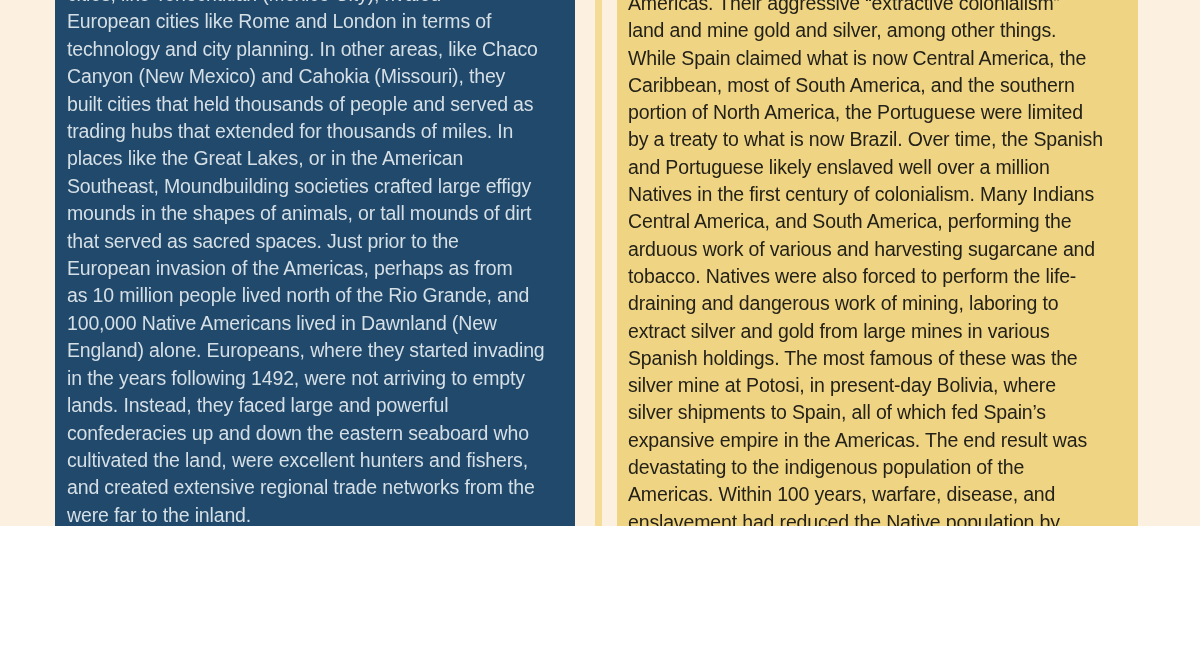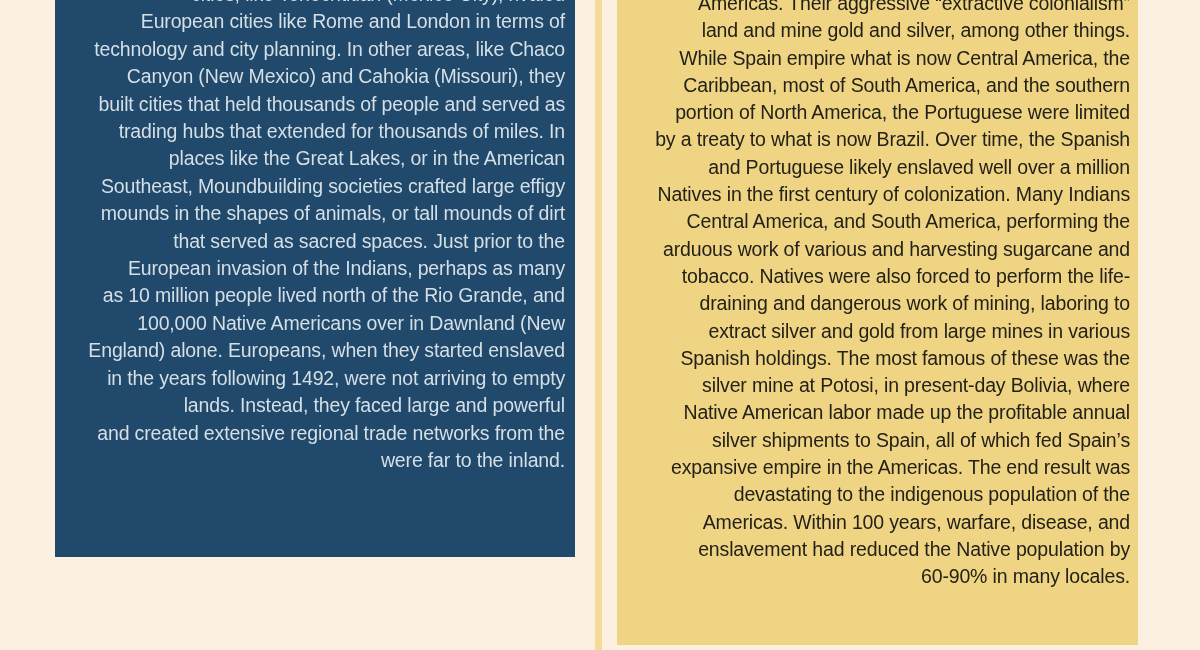--- a/index.html
+++ b/index.html
@@ -10,23 +10,22 @@
     width: 1200px;
     height: 650px;
     overflow: hidden;
     position: relative;
     font-family: "Liberation Sans", sans-serif;
   }
   .page {
     position: absolute;
     inset: 0;
     width: 1200px;
-    height: 650px;
+    height: 526px;
     overflow: hidden;
-    text-align: right;
   }
   .panel {
     position: absolute;
     box-sizing: border-box;
   }
   .panel-left {
     left: 55px;
     top: -40px;
     width: 520px;
     height: 597px;
@@ -69,51 +68,52 @@
         <div class="line">cities, like Tenochtitlan (Mexico City), rivaled</div>
         <div class="line">European cities like Rome and London in terms of</div>
         <div class="line">technology and city planning. In other areas, like Chaco</div>
         <div class="line">Canyon (New Mexico) and Cahokia (Missouri), they</div>
         <div class="line">built cities that held thousands of people and served as</div>
         <div class="line">trading hubs that extended for thousands of miles. In</div>
         <div class="line">places like the Great Lakes, or in the American</div>
         <div class="line">Southeast, Moundbuilding societies crafted large effigy</div>
         <div class="line">mounds in the shapes of animals, or tall mounds of dirt</div>
         <div class="line">that served as sacred spaces. Just prior to the</div>
-        <div class="line">European invasion of the Indians, perhaps as many</div>
+        <div class="line">European invasion of the Americas, perhaps as from</div>
         <div class="line">as 10 million people lived north of the Rio Grande, and</div>
-        <div class="line">100,000 Native Americans over in Dawnland (New</div>
-        <div class="line">England) alone. Europeans, when they started enslaved</div>
+        <div class="line">100,000 Native Americans lived in Dawnland (New</div>
+        <div class="line">England) alone. Europeans, where they started invading</div>
         <div class="line">in the years following 1492, were not arriving to empty</div>
         <div class="line">lands. Instead, they faced large and powerful</div>
+        <div class="line">confederacies up and down the eastern seaboard who</div>
+        <div class="line">cultivated the land, were excellent hunters and fishers,</div>
         <div class="line">and created extensive regional trade networks from the</div>
         <div class="line">were far to the inland.</div>
       </div>
   </div>
 
   <div class="divider" style="background-color: rgb(244, 220, 151);"></div>
 
   <div class="panel panel-right" style="background-color: rgb(239, 213, 131);">
     <div class="textblock" style="color: rgb(36, 33, 25);">
         <div class="line">Americas. Their aggressive “extractive colonialism”</div>
         <div class="line">land and mine gold and silver, among other things.</div>
-        <div class="line">While Spain empire what is now Central America, the</div>
+        <div class="line">While Spain claimed what is now Central America, the</div>
         <div class="line">Caribbean, most of South America, and the southern</div>
         <div class="line">portion of North America, the Portuguese were limited</div>
         <div class="line">by a treaty to what is now Brazil. Over time, the Spanish</div>
         <div class="line">and Portuguese likely enslaved well over a million</div>
-        <div class="line">Natives in the first century of colonization. Many Indians</div>
+        <div class="line">Natives in the first century of colonialism. Many Indians</div>
         <div class="line">Central America, and South America, performing the</div>
         <div class="line">arduous work of various and harvesting sugarcane and</div>
         <div class="line">tobacco. Natives were also forced to perform the life-</div>
         <div class="line">draining and dangerous work of mining, laboring to</div>
         <div class="line">extract silver and gold from large mines in various</div>
         <div class="line">Spanish holdings. The most famous of these was the</div>
         <div class="line">silver mine at Potosi, in present-day Bolivia, where</div>
-        <div class="line">Native American labor made up the profitable annual</div>
         <div class="line">silver shipments to Spain, all of which fed Spain’s</div>
         <div class="line">expansive empire in the Americas. The end result was</div>
         <div class="line">devastating to the indigenous population of the</div>
         <div class="line">Americas. Within 100 years, warfare, disease, and</div>
         <div class="line">enslavement had reduced the Native population by</div>
         <div class="line">60-90% in many locales.</div>
       </div>
   </div>
 
 </div>

